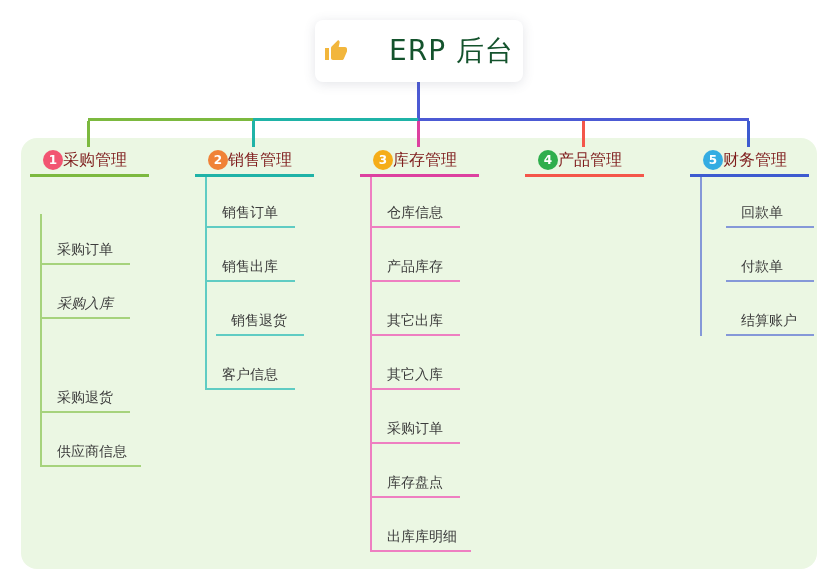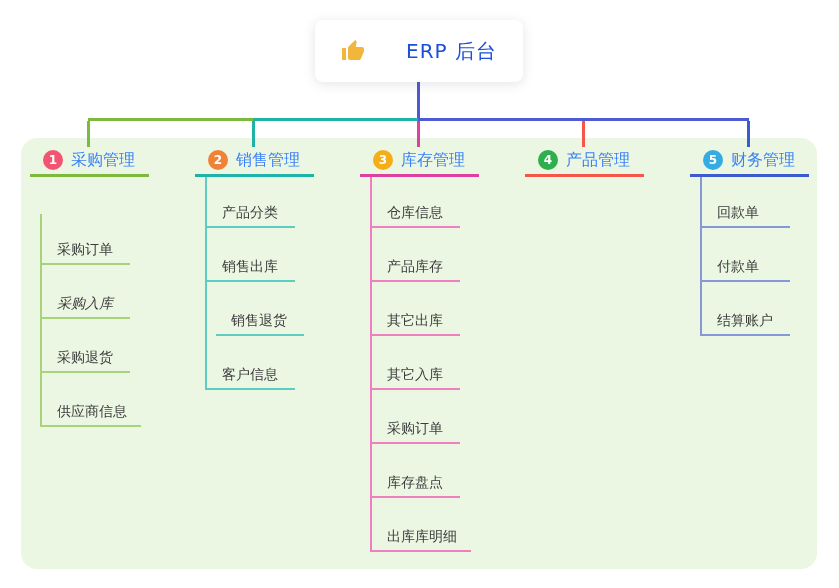--- a/index.html
+++ b/index.html
@@ -26,22 +26,22 @@
     background: #ffffff;
     border-radius: 8px;
     box-shadow: 0 2px 12px rgba(80,90,110,0.16);
     display: flex;
     align-items: center;
     justify-content: center;
     gap: 10px;
     z-index: 3;
   }
   .root-label {
-    font-size: 20px;
-    color: #1d4ed8;
+    font-size: 28px;
+    color: #14532d;
     letter-spacing: 1px;
     margin-left: 31px;
   }
   .thumb-icon { width: 24px; height: 24px; display: inline-block; }
   .conn { position: absolute; z-index: 1; }
   .conn.h { height: 3px; }
   .conn.v { width: 3px; }
   .branch { position: absolute; z-index: 2; width: 160px; }
   .branch-title {
     display: flex;
@@ -56,23 +56,22 @@
     border-radius: 50%;
     color: #ffffff;
     font-size: 12px;
     font-weight: bold;
     display: flex;
     align-items: center;
     justify-content: center;
     flex: 0 0 auto;
   }
   .branch-label {
-    margin-left: 8px;
     font-size: 16px;
-    color: #3b82f6;
+    color: #7f1d1d;
     white-space: nowrap;
     font-family: Liberation Serif, serif;
   }
   .children {
     margin-left: 10px;
     border-left: 2px solid;
     width: fit-content;
   }
   .child {
     border-bottom: 2px solid;
@@ -116,31 +115,31 @@
     </div>
   <div id="branches">
       <div class="branch" style="left: 30px; top: 146px;">
         <div class="branch-title" style="border-bottom-color: rgb(124, 185, 63);">
           <div class="badge" style="background: rgb(242, 85, 114);">1</div>
           <span class="branch-label">采购管理</span>
         </div>
         <div class="children" style="border-left-color: rgb(166, 211, 124);">
           <div class="child" style="border-bottom-color: rgb(166, 211, 124); margin-top: 37px;"><span class="child-label">采购订单</span></div>
           <div class="child" style="border-bottom-color: rgb(166, 211, 124); font-style: italic;"><span class="child-label">采购入库</span></div>
-          <div class="child" style="border-bottom-color: rgb(166, 211, 124);"><span class="child-label">采购退货</span></div>
+          <div class="child" style="border-bottom-color: rgb(166, 211, 124); margin-top: 40px;"><span class="child-label">采购退货</span></div>
           <div class="child" style="border-bottom-color: rgb(166, 211, 124);"><span class="child-label">供应商信息</span></div>
         </div>
       </div>
       <div class="branch" style="left: 195px; top: 146px;">
         <div class="branch-title" style="border-bottom-color: rgb(31, 179, 167);">
           <div class="badge" style="background: rgb(240, 130, 55);">2</div>
           <span class="branch-label">销售管理</span>
         </div>
         <div class="children" style="border-left-color: rgb(95, 204, 195);">
-          <div class="child" style="border-bottom-color: rgb(95, 204, 195);"><span class="child-label">产品分类</span></div>
+          <div class="child" style="border-bottom-color: rgb(95, 204, 195);"><span class="child-label">销售订单</span></div>
           <div class="child" style="border-bottom-color: rgb(95, 204, 195);"><span class="child-label">销售出库</span></div>
           <div class="child" style="border-bottom-color: rgb(95, 204, 195); margin-left: 9px;"><span class="child-label">销售退货</span></div>
           <div class="child" style="border-bottom-color: rgb(95, 204, 195);"><span class="child-label">客户信息</span></div>
         </div>
       </div>
       <div class="branch" style="left: 360px; top: 146px;">
         <div class="branch-title" style="border-bottom-color: rgb(221, 65, 160);">
           <div class="badge" style="background: rgb(245, 173, 24);">3</div>
           <span class="branch-label">库存管理</span>
         </div>
@@ -158,20 +157,20 @@
         <div class="branch-title" style="border-bottom-color: rgb(244, 86, 74);">
           <div class="badge" style="background: rgb(47, 174, 77);">4</div>
           <span class="branch-label">产品管理</span>
         </div>
       </div>
       <div class="branch" style="left: 690px; top: 146px;">
         <div class="branch-title" style="border-bottom-color: rgb(61, 91, 208);">
           <div class="badge" style="background: rgb(52, 172, 226);">5</div>
           <span class="branch-label">财务管理</span>
         </div>
-        <div class="children" style="border-left-color: rgb(133, 152, 216);">
+        <div class="children" style="border-left-color: rgb(133, 152, 216); padding-left: 24px;">
           <div class="child" style="border-bottom-color: rgb(133, 152, 216);"><span class="child-label">回款单</span></div>
           <div class="child" style="border-bottom-color: rgb(133, 152, 216);"><span class="child-label">付款单</span></div>
           <div class="child" style="border-bottom-color: rgb(133, 152, 216);"><span class="child-label">结算账户</span></div>
         </div>
       </div>
     </div>
 </div>
 
 </body></html>

